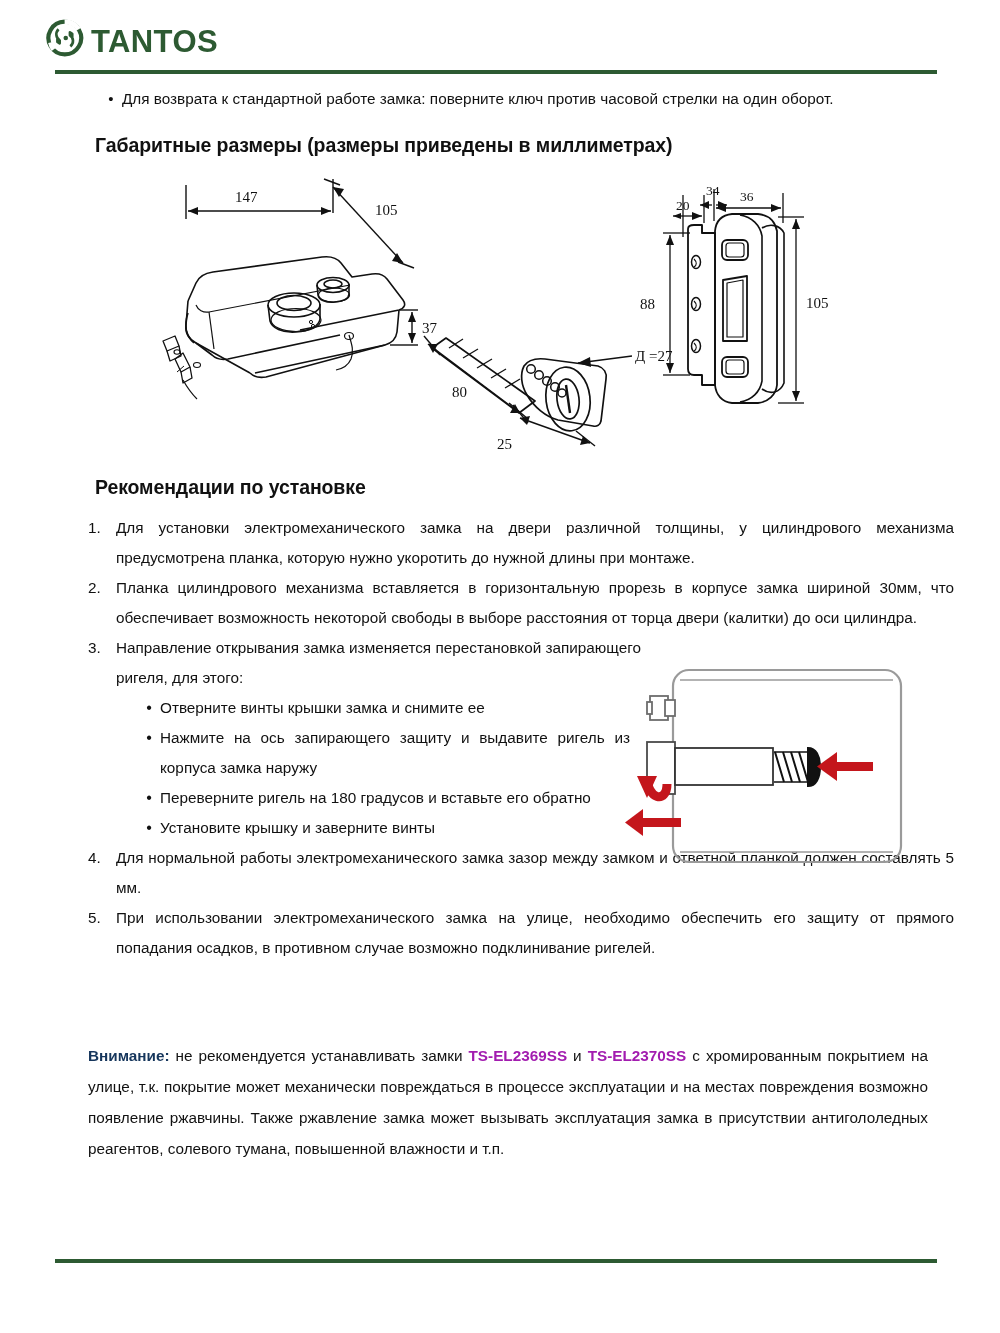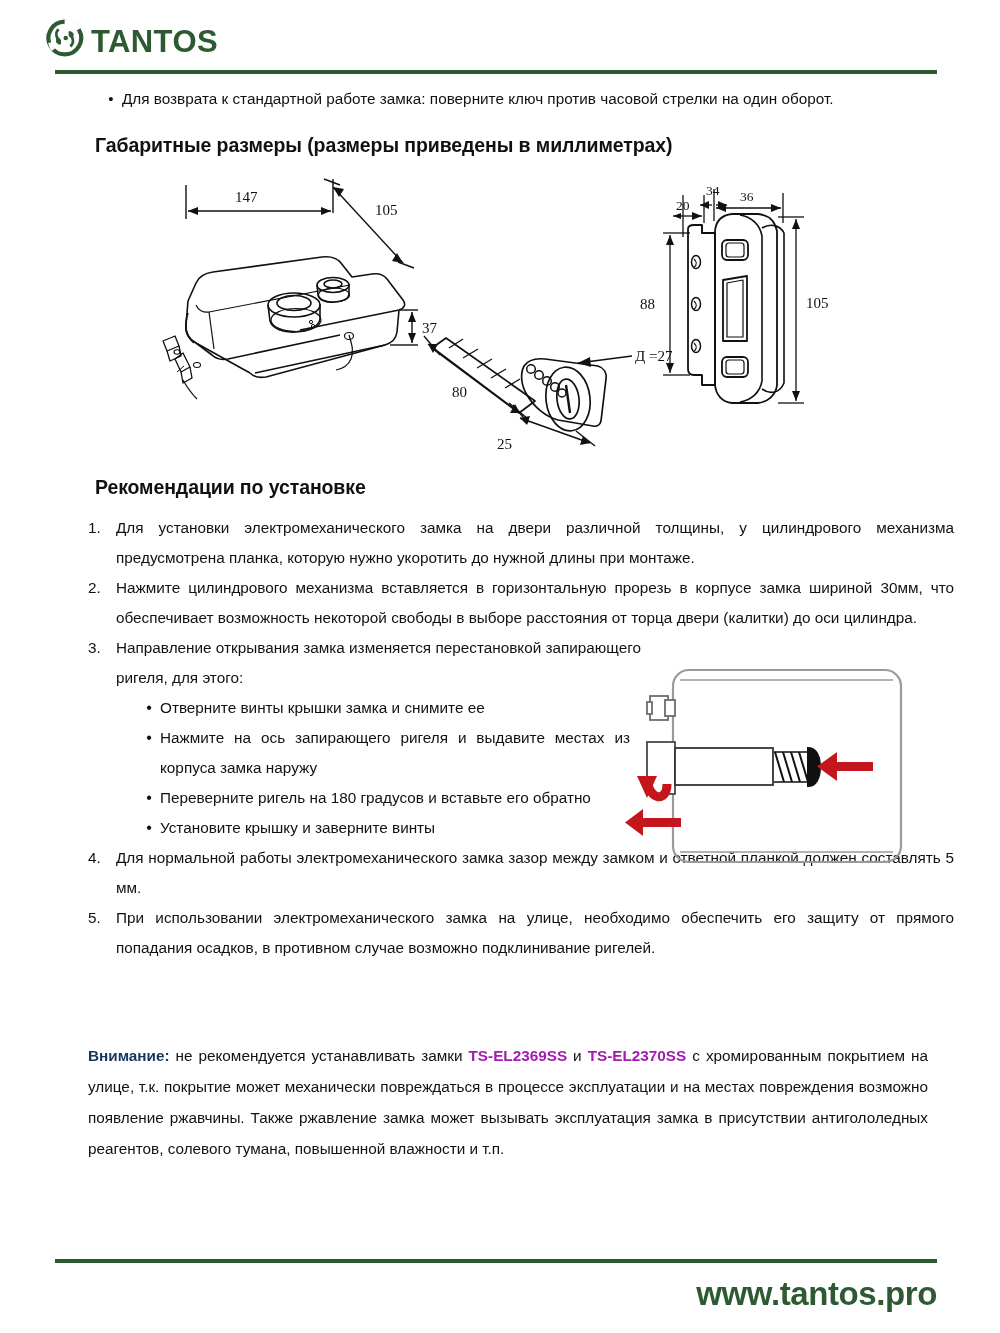--- a/index.html
+++ b/index.html
@@ -341,36 +341,36 @@
     <div class="num-item">
       <span class="num-marker">1.</span>
       <div class="num-body">
         <div class="para jst" style="width:838px">Для установки электромеханического замка на двери различной толщины, у цилиндрового механизма предусмотрена планка, которую нужно укоротить до нужной длины при монтаже.</div>
       </div>
     </div>
 
     <div class="num-item">
       <span class="num-marker">2.</span>
       <div class="num-body">
-        <div class="para jst" style="width:838px">Нажмите цилиндрового механизма вставляется в горизонтальную прорезь в корпусе замка шириной 30мм, что обеспечивает возможность некоторой свободы в выборе расстояния от торца двери (калитки) до оси цилиндра.</div>
+        <div class="para jst" style="width:838px">Планка цилиндрового механизма вставляется в горизонтальную прорезь в корпусе замка шириной 30мм, что обеспечивает возможность некоторой свободы в выборе расстояния от торца двери (калитки) до оси цилиндра.</div>
       </div>
     </div>
 
     <div class="num-item">
       <span class="num-marker">3.</span>
       <div class="num-body">
         <div class="para narrow">Направление открывания замка изменяется перестановкой запирающего ригеля, для этого:</div>
         <ul class="sub-list">
           <li class="sub-row">
             <span class="sub-dot">•</span>
             <span class="sub-text">Отверните винты крышки замка и снимите ее</span>
           </li>
           <li class="sub-row">
             <span class="sub-dot">•</span>
-            <span class="sub-text">Нажмите на ось запирающего ригеля и выдавите местах из корпуса замка наружу</span>
+            <span class="sub-text">Нажмите на ось запирающего защиту и выдавите ригель из корпуса замка наружу</span>
           </li>
           <li class="sub-row">
             <span class="sub-dot">•</span>
             <span class="sub-text">Переверните ригель на 180 градусов и вставьте его обратно</span>
           </li>
           <li class="sub-row">
             <span class="sub-dot">•</span>
             <span class="sub-text">Установите крышку и заверните винты</span>
           </li>
         </ul>
@@ -438,14 +438,13 @@
   </div>
 
   <div class="warning">
     <span class="warn-label">Внимание:</span><span> не рекомендуется устанавливать замки </span><span class="model">TS-EL2369SS</span><span> и </span><span class="model">TS-EL2370SS</span><span> с хромированным покрытием на улице, т.к. покрытие может механически повреждаться в процессе эксплуатации и на местах повреждения возможно появление ржавчины. Также ржавление замка может вызывать эксплуатация замка в присутствии антигололедных реагентов, солевого тумана, повышенной влажности и т.п.</span>
   </div>
 
 </div>
 
 <div class="footer">
   <div class="rule-bot"></div>
-  <div class="site">www.tantos.pro</div>
 </div>
 
 </body></html>

